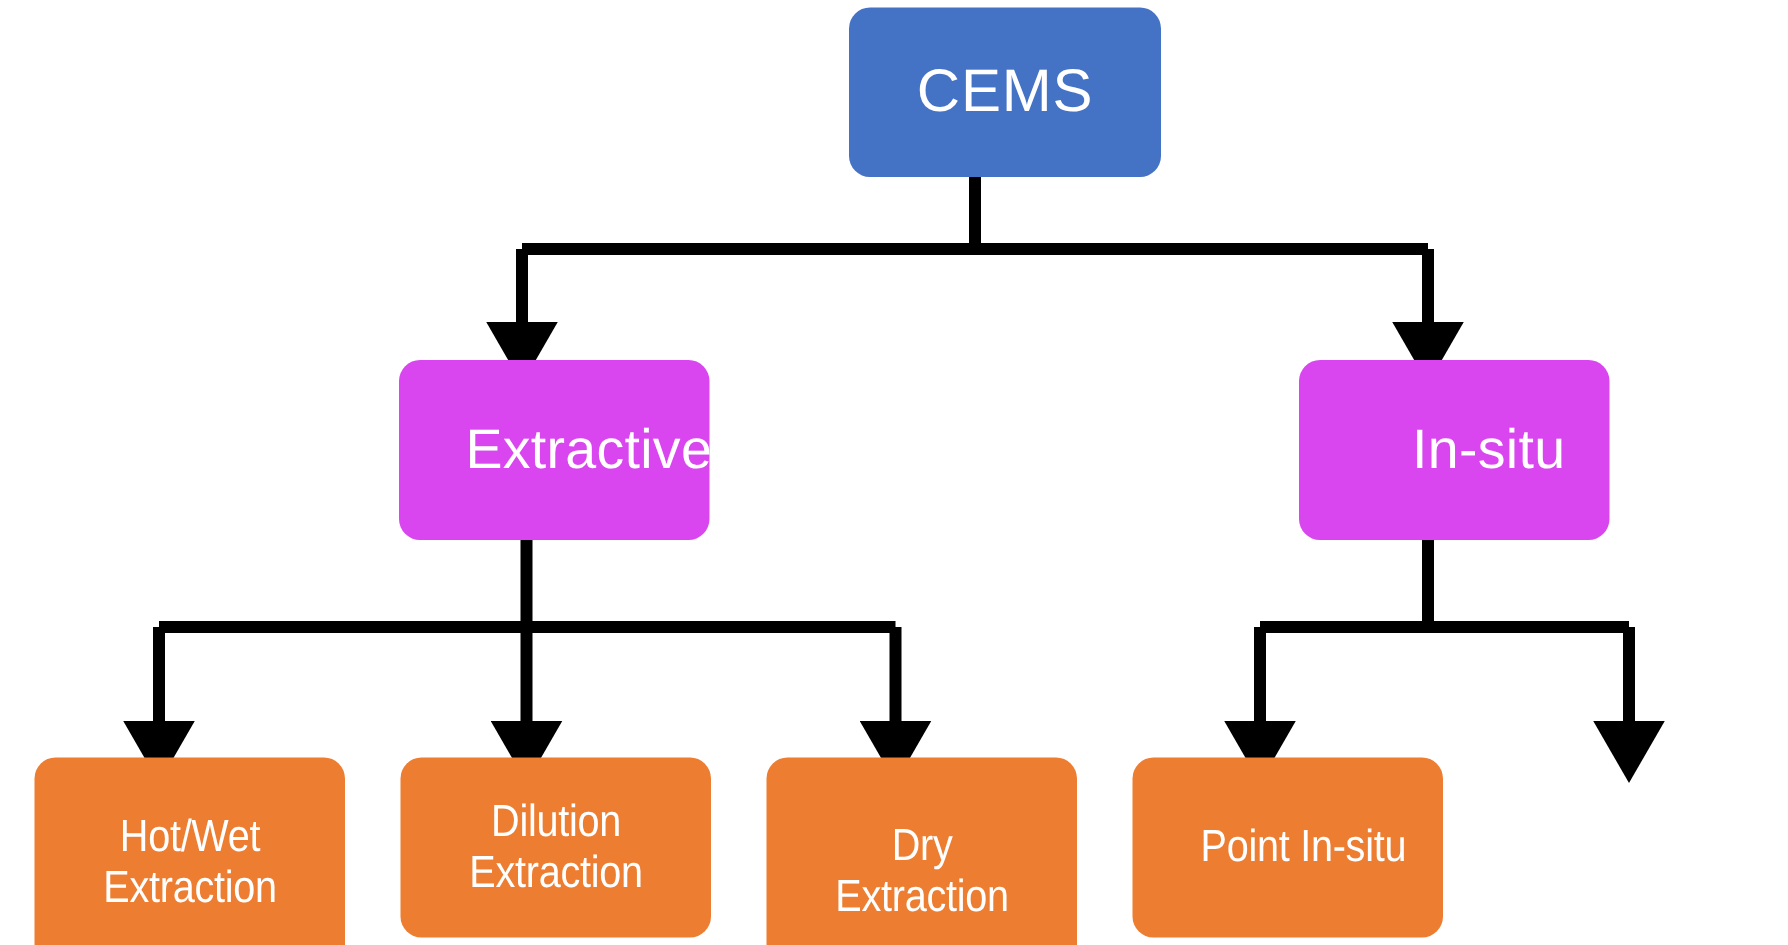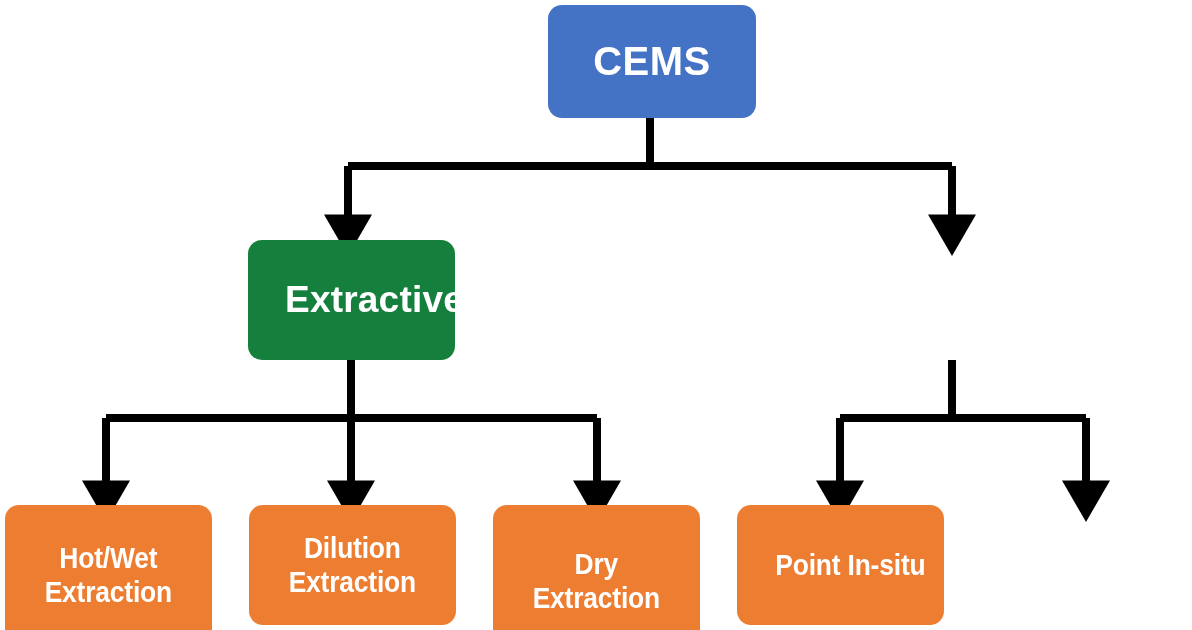--- a/index.html
+++ b/index.html
@@ -28,32 +28,33 @@
   }
   .node {
     position: absolute;
     box-sizing: border-box;
     display: flex;
     align-items: center;
     justify-content: center;
     text-align: center;
     border-radius: 14px;
     color: #ffffff;
-    font-weight: bold;
+    font-weight: normal;
     line-height: 1.12;
     z-index: 2;
+    margin-left: 18px;
     -webkit-font-smoothing: antialiased;
   }
   .node-root {
     background: #4472C4;
     font-size: 40px;
     letter-spacing: 0.5px;
   }
   .node-branch {
-    background: #15803d;
+    background: #d946ef;
     font-size: 37px;
     letter-spacing: 0.2px;
     padding-left: 46px;
   }
   .node-leaf {
     background: #ED7D31;
     font-size: 30px;
     font-family: "Liberation Sans Narrow", "Liberation Sans", "DejaVu Sans", sans-serif;
     letter-spacing: -0.2px;
     padding: 0 8px;
@@ -100,20 +101,23 @@
   </svg>
 
   <div class="node node-root" style="left:548px; top:5px; width:208px; height:113px;">
     <span class="node-text">CEMS</span>
   </div>
 
   <div class="node node-branch" style="left:248px; top:240px; width:207px; height:120px;">
     <span class="node-text">Extractive</span>
   </div>
 
+  <div class="node node-branch" style="left:848px; top:240px; width:207px; height:120px;">
+    <span class="node-text">In-situ</span>
+  </div>
 
   <div class="node node-leaf" style="left:5px; top:505px; width:207px; height:140px;">
     <span class="leaf-text">Hot/Wet
 Extraction</span>
   </div>
 
   <div class="node node-leaf" style="left:249px; top:505px; width:207px; height:120px;">
     <span class="leaf-text">Dilution
 Extraction</span>
   </div>

